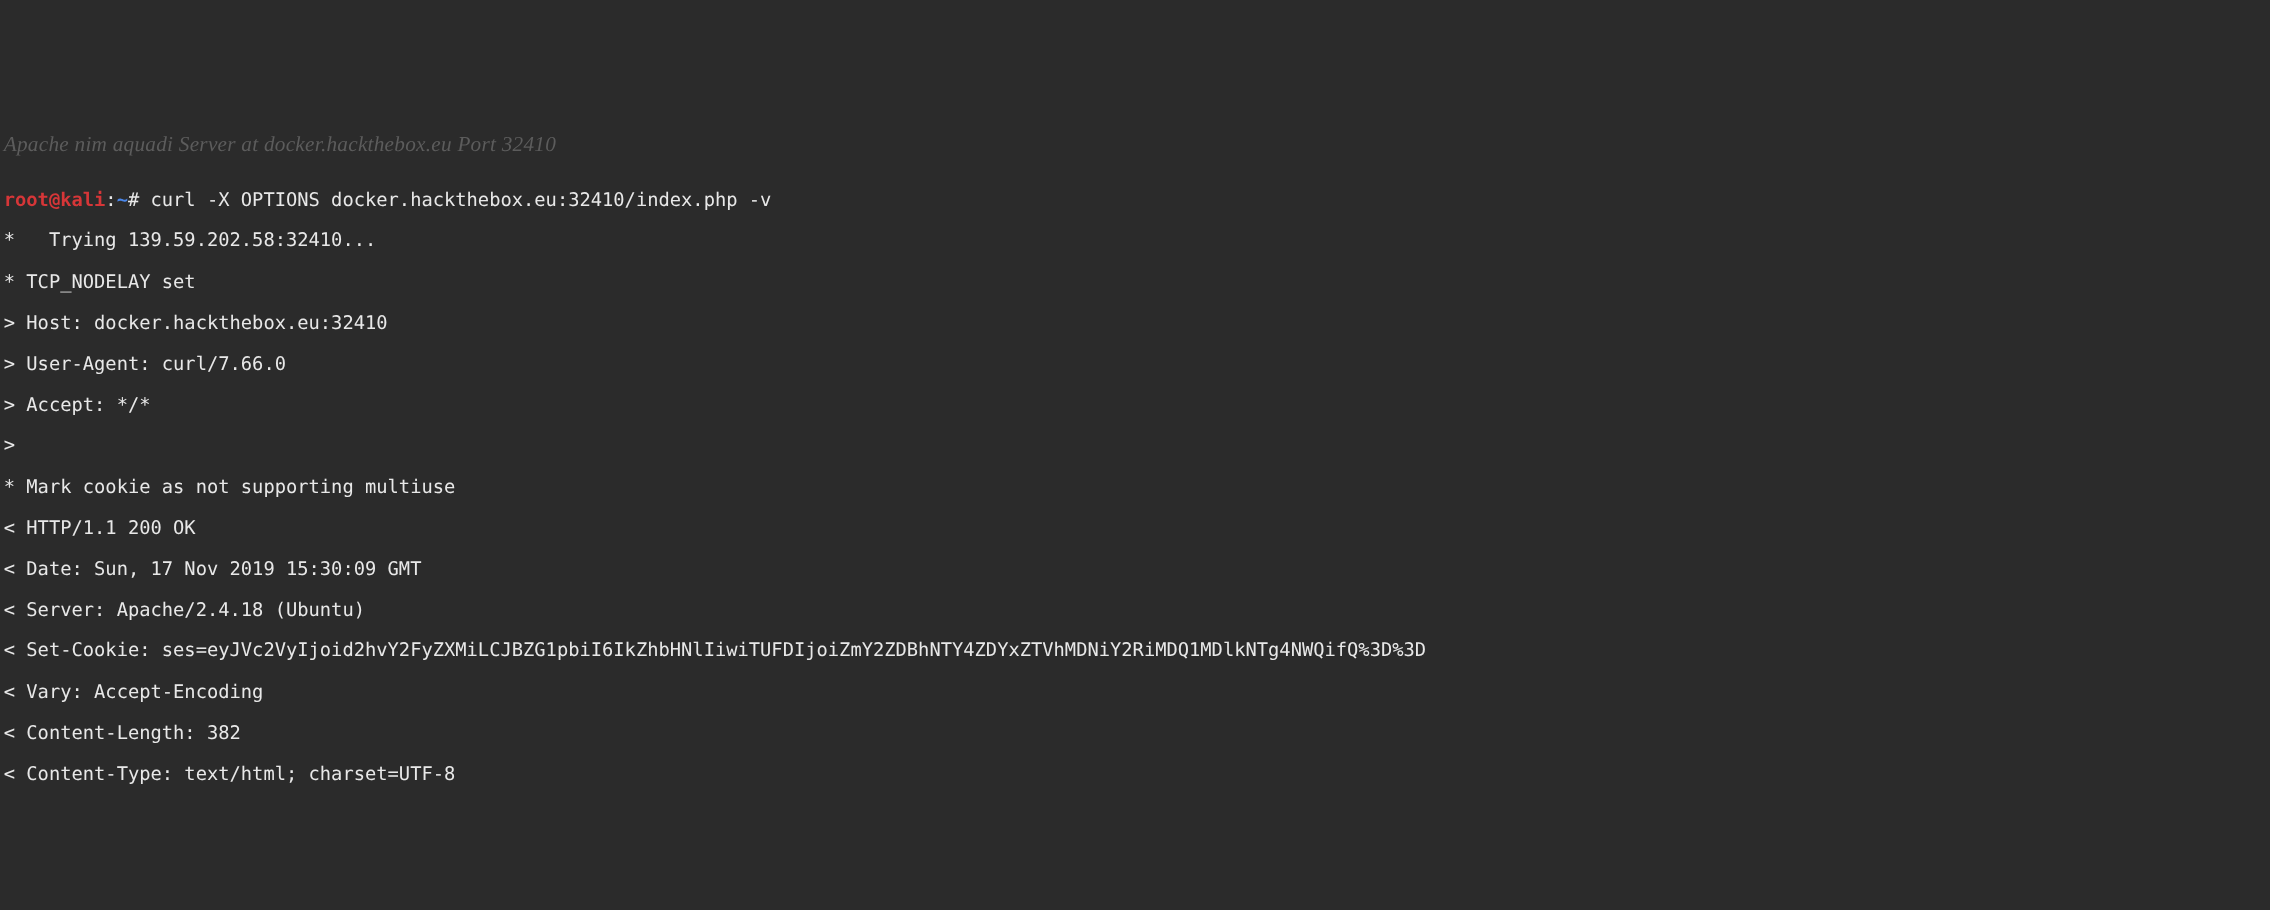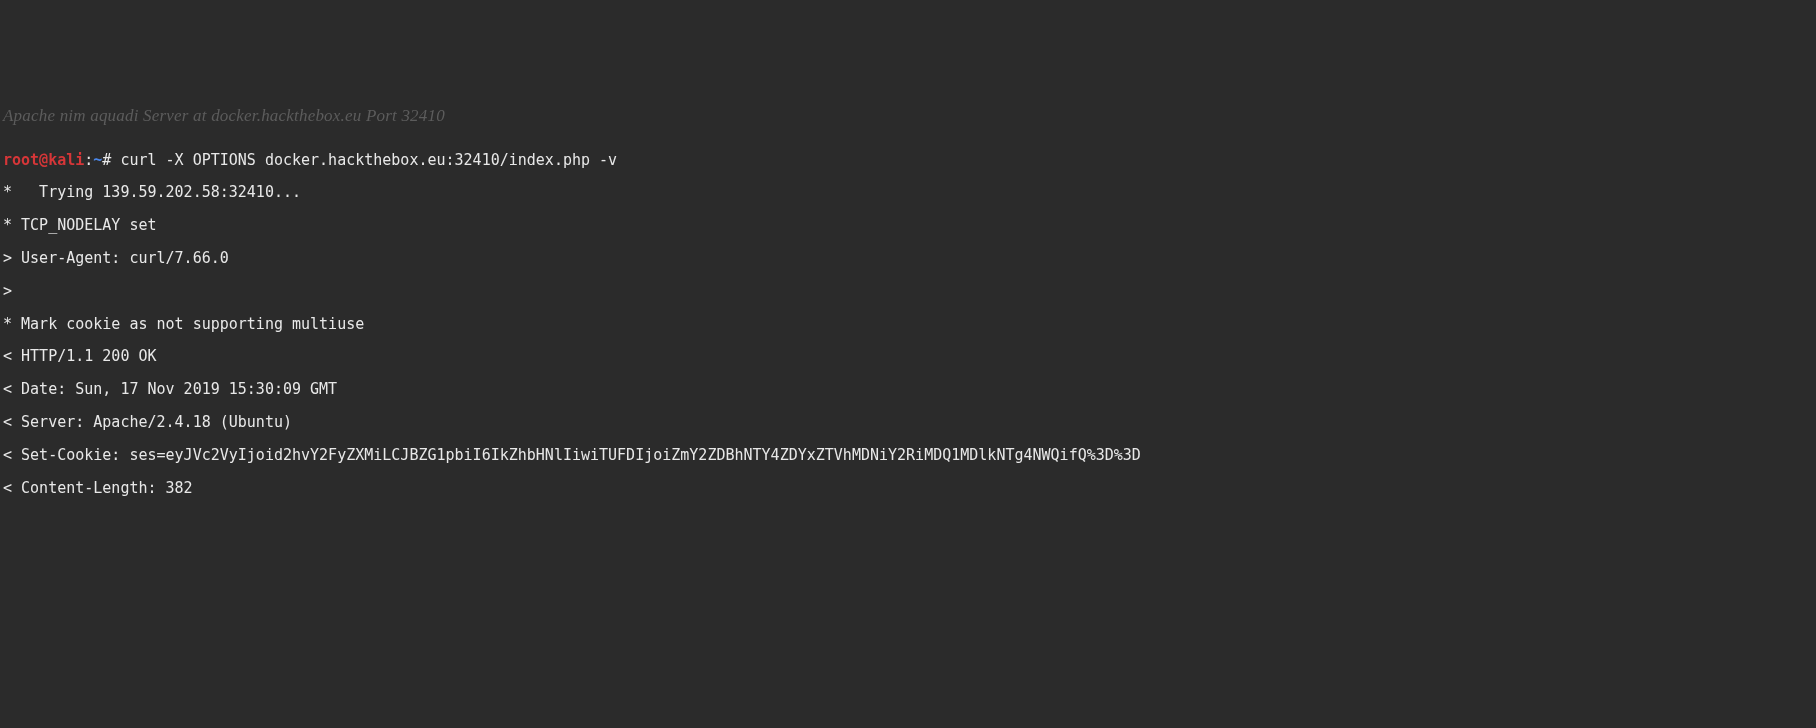--- a/index.html
+++ b/index.html
@@ -47,28 +47,32 @@
 <body>
 
 
 
 <div class="term">
   <div class="ghost">Apache nim aquadi Server at docker.hackthebox.eu Port 32410</div>
   <div class="content">
 <span class="line"><span class="prompt-user">root@kali</span><span class="prompt-colon">:</span><span class="prompt-path">~</span><span class="prompt-hash"># </span><span>curl -X OPTIONS docker.hackthebox.eu:32410/index.php -v</span></span>
 <span class="line">*   Trying 139.59.202.58:32410...</span>
 <span class="line">* TCP_NODELAY set</span>
+<span class="line">&gt; Host: docker.hackthebox.eu:32410</span>
 <span class="line">&gt; User-Agent: curl/7.66.0</span>
+<span class="line">&gt; Accept: */*</span>
 <span class="line">&gt; </span>
 <span class="line">* Mark cookie as not supporting multiuse</span>
 <span class="line">&lt; HTTP/1.1 200 OK</span>
 <span class="line">&lt; Date: Sun, 17 Nov 2019 15:30:09 GMT</span>
 <span class="line">&lt; Server: Apache/2.4.18 (Ubuntu)</span>
 <span class="line">&lt; Set-Cookie: ses=eyJVc2VyIjoid2hvY2FyZXMiLCJBZG1pbiI6IkZhbHNlIiwiTUFDIjoiZmY2ZDBhNTY4ZDYxZTVhMDNiY2RiMDQ1MDlkNTg4NWQifQ%3D%3D</span>
+<span class="line">&lt; Vary: Accept-Encoding</span>
 <span class="line">&lt; Content-Length: 382</span>
+<span class="line">&lt; Content-Type: text/html; charset=UTF-8</span>
 
 
 
 
 
 
 
 
 
 

